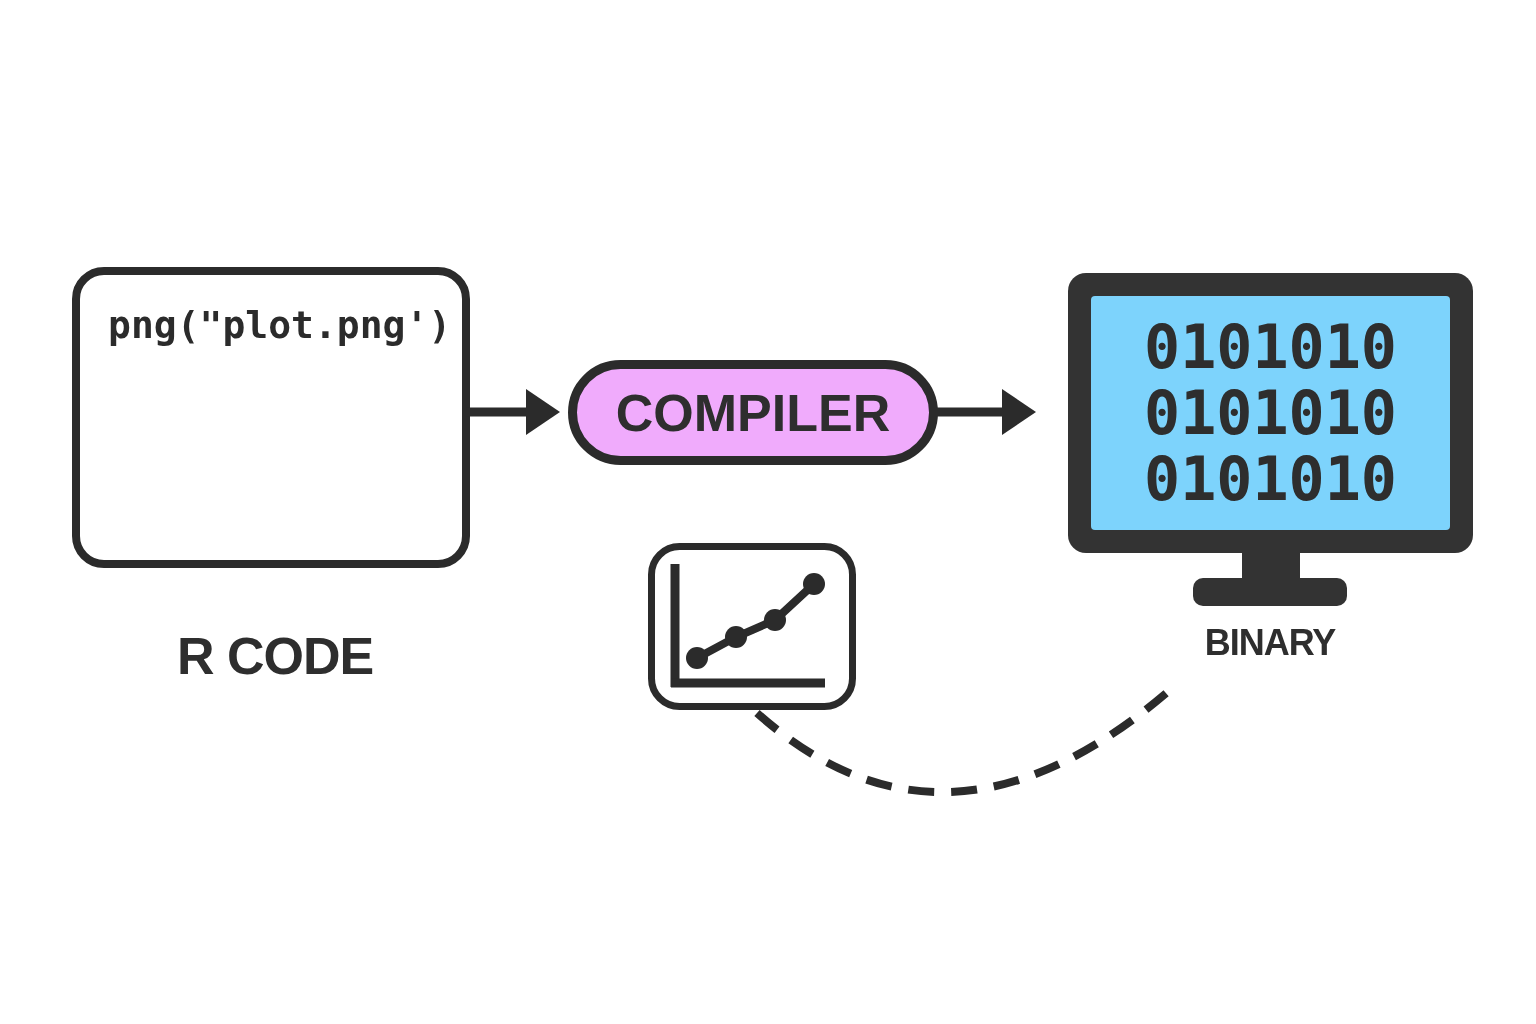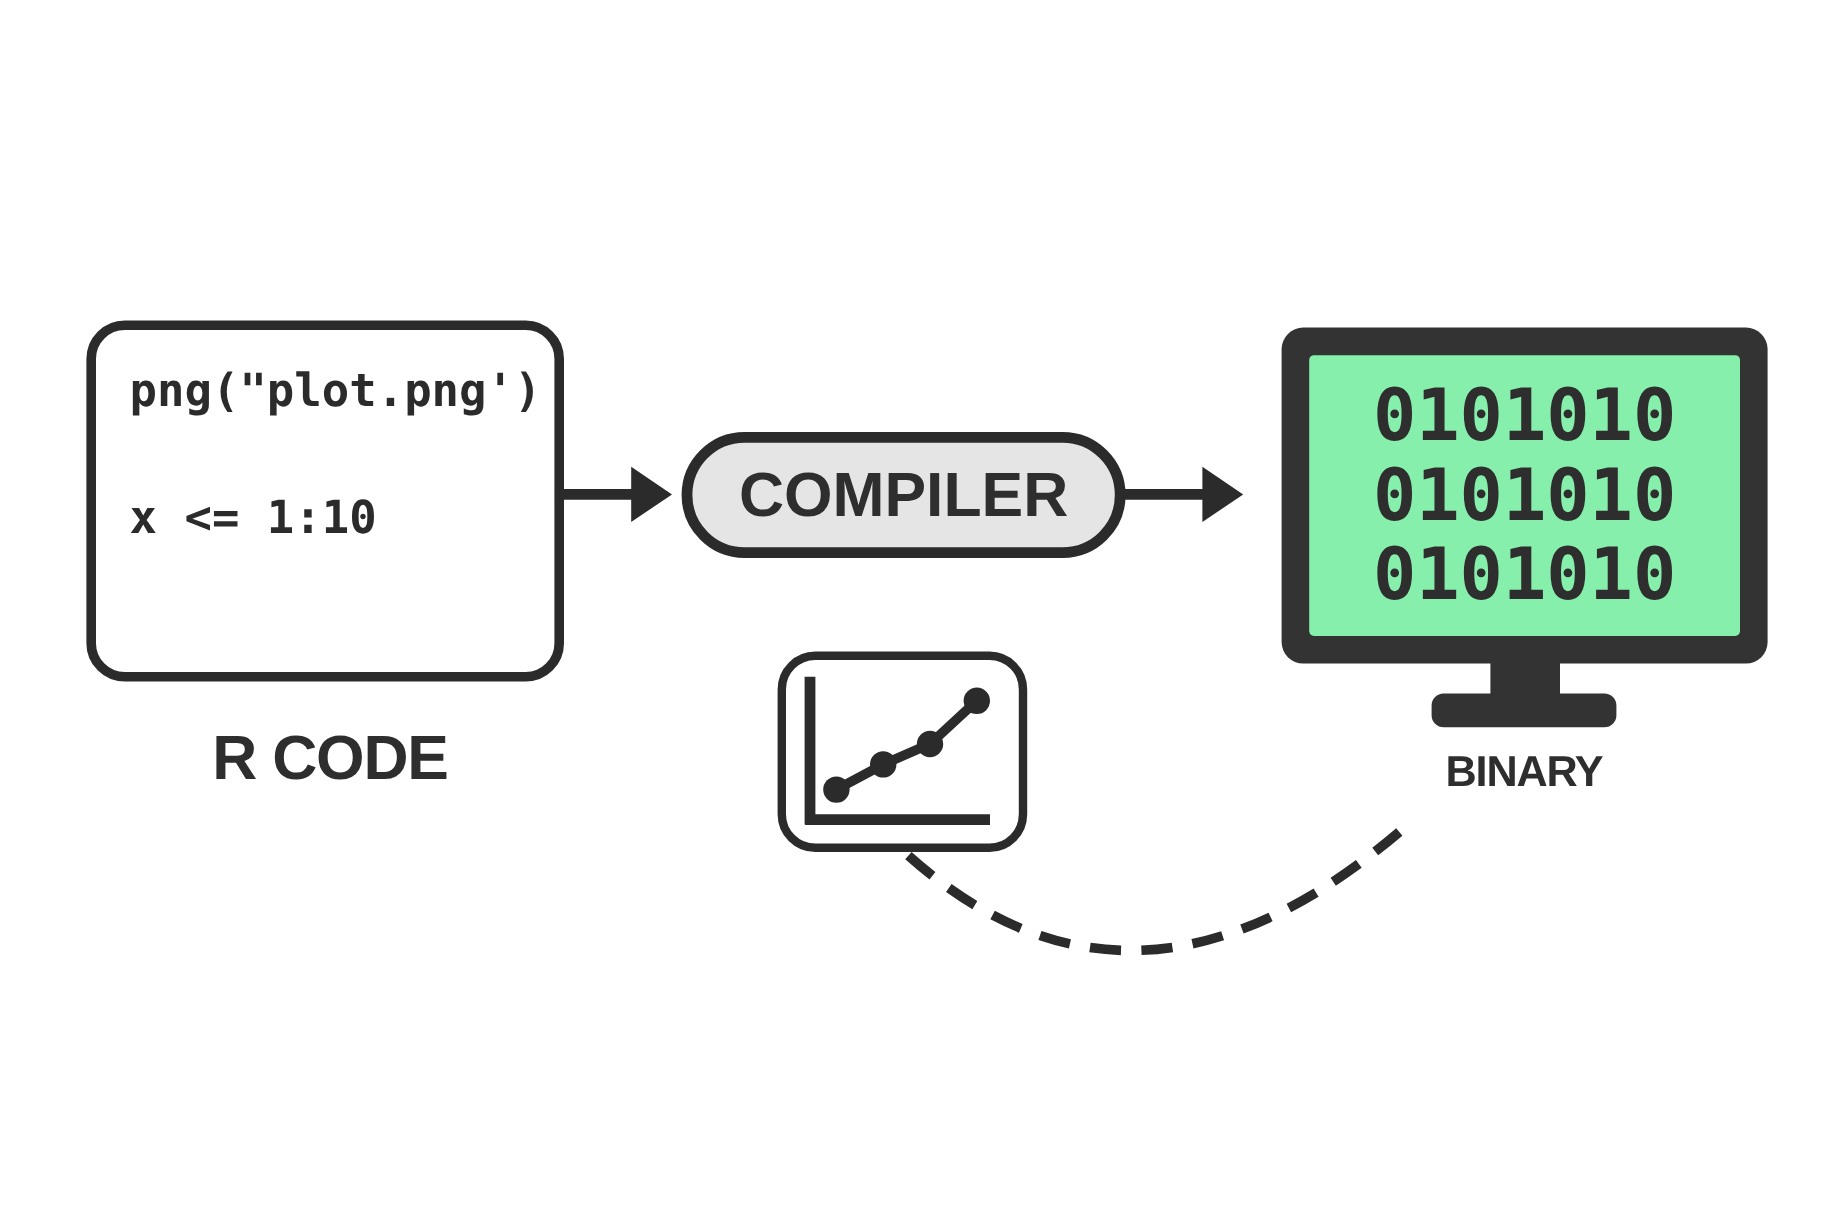--- a/index.html
+++ b/index.html
@@ -15,55 +15,55 @@
   .codelines{
     position:absolute;left:28px;top:24px;
     font-family:"DejaVu Sans Mono",monospace;font-weight:bold;
     font-size:38px;line-height:53px;color:#2b2b2b;white-space:pre;
   }
   
   .caption{
     position:absolute;font-weight:bold;color:#2e2e2e;text-align:center;
     letter-spacing:-1px;
   }
-  .caption.rcode{left:165px;top:602px;width:220px;font-size:52px;}
+  .caption.rcode{left:165px;top:626px;width:220px;font-size:52px;}
   .caption.binary{left:1165px;top:622px;width:210px;font-size:36px;}
   
   .pill{
     position:absolute;left:568px;top:360px;width:370px;height:105px;
-    box-sizing:border-box;border:9px solid #2b2b2b;border-radius:60px;background:#e5e5e5;
+    box-sizing:border-box;border:9px solid #2b2b2b;border-radius:60px;background:#f0abfc;
     display:flex;align-items:center;justify-content:center;text-align:right;
   }
   .pill .pill-label{font-size:52px;font-weight:bold;color:#2e2e2e;letter-spacing:0px;}
   
   .monitor{
     position:absolute;left:1068px;top:273px;width:405px;height:280px;
     box-sizing:border-box;background:#333333;border-radius:18px;padding:23px;
   }
   .screen{
-    width:100%;height:100%;background:#86efac;border-radius:4px;
+    width:100%;height:100%;background:#7dd3fc;border-radius:4px;
     display:flex;flex-direction:column;align-items:center;justify-content:center;
   }
   .bin-line{
     font-family:"DejaVu Sans Mono",monospace;font-weight:bold;
     font-size:60px;line-height:66px;color:#2e2e2e;
   }
   .stand-neck{position:absolute;left:1242px;top:551px;width:58px;height:29px;background:#333333;}
   .stand-base{position:absolute;left:1193px;top:578px;width:154px;height:28px;background:#333333;border-radius:10px;}
   
   .abs{position:absolute;}
 </style>
 </head>
 <body>
 
 <div class="canvas">
 
   <div class="codebox">
     <div class="codelines"><span>png("plot.png')</span><br>
-<span>x &lt;= 1:10</span><br>
+<br>
 <br>
 <br>
 </div>
   </div>
   <div class="caption rcode">R CODE</div>
 
   <svg class="abs" style="left:464px;top:385px;" width="102" height="54" viewBox="0 0 102 54">
     <line x1="2" y1="27" x2="66" y2="27" stroke="#2b2b2b" stroke-width="9"></line>
     <polygon points="62,4 62,50 96,27" fill="#2b2b2b"></polygon>
   </svg>

